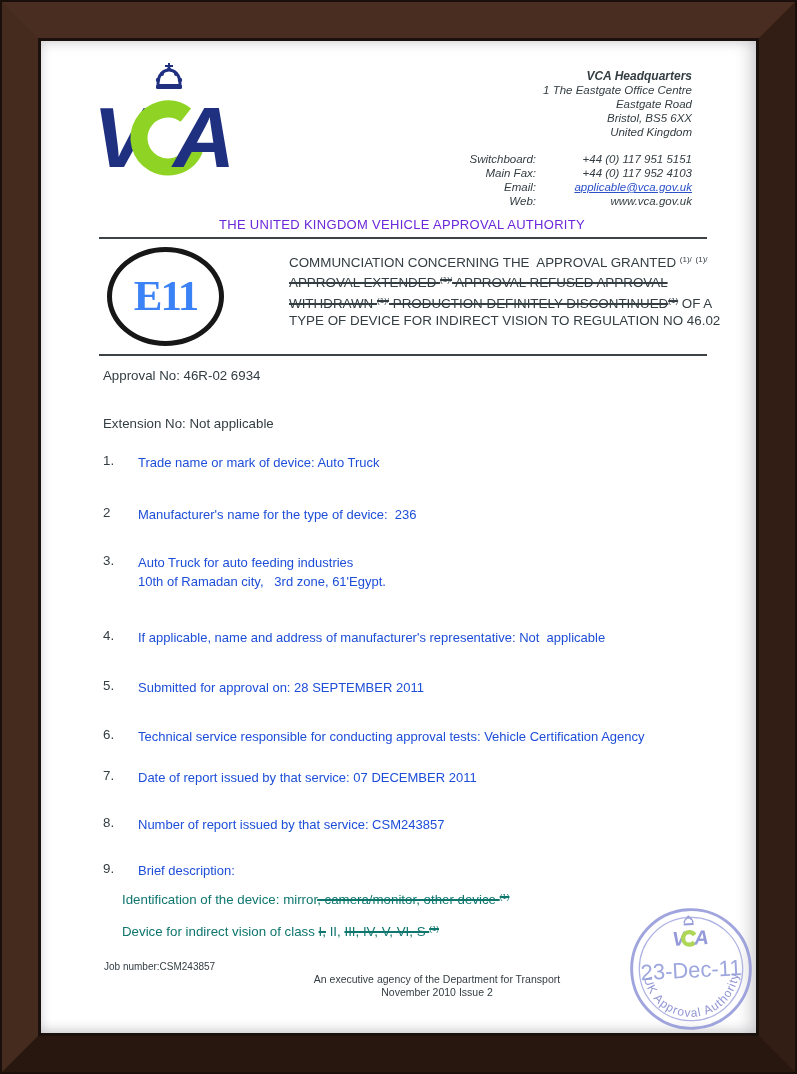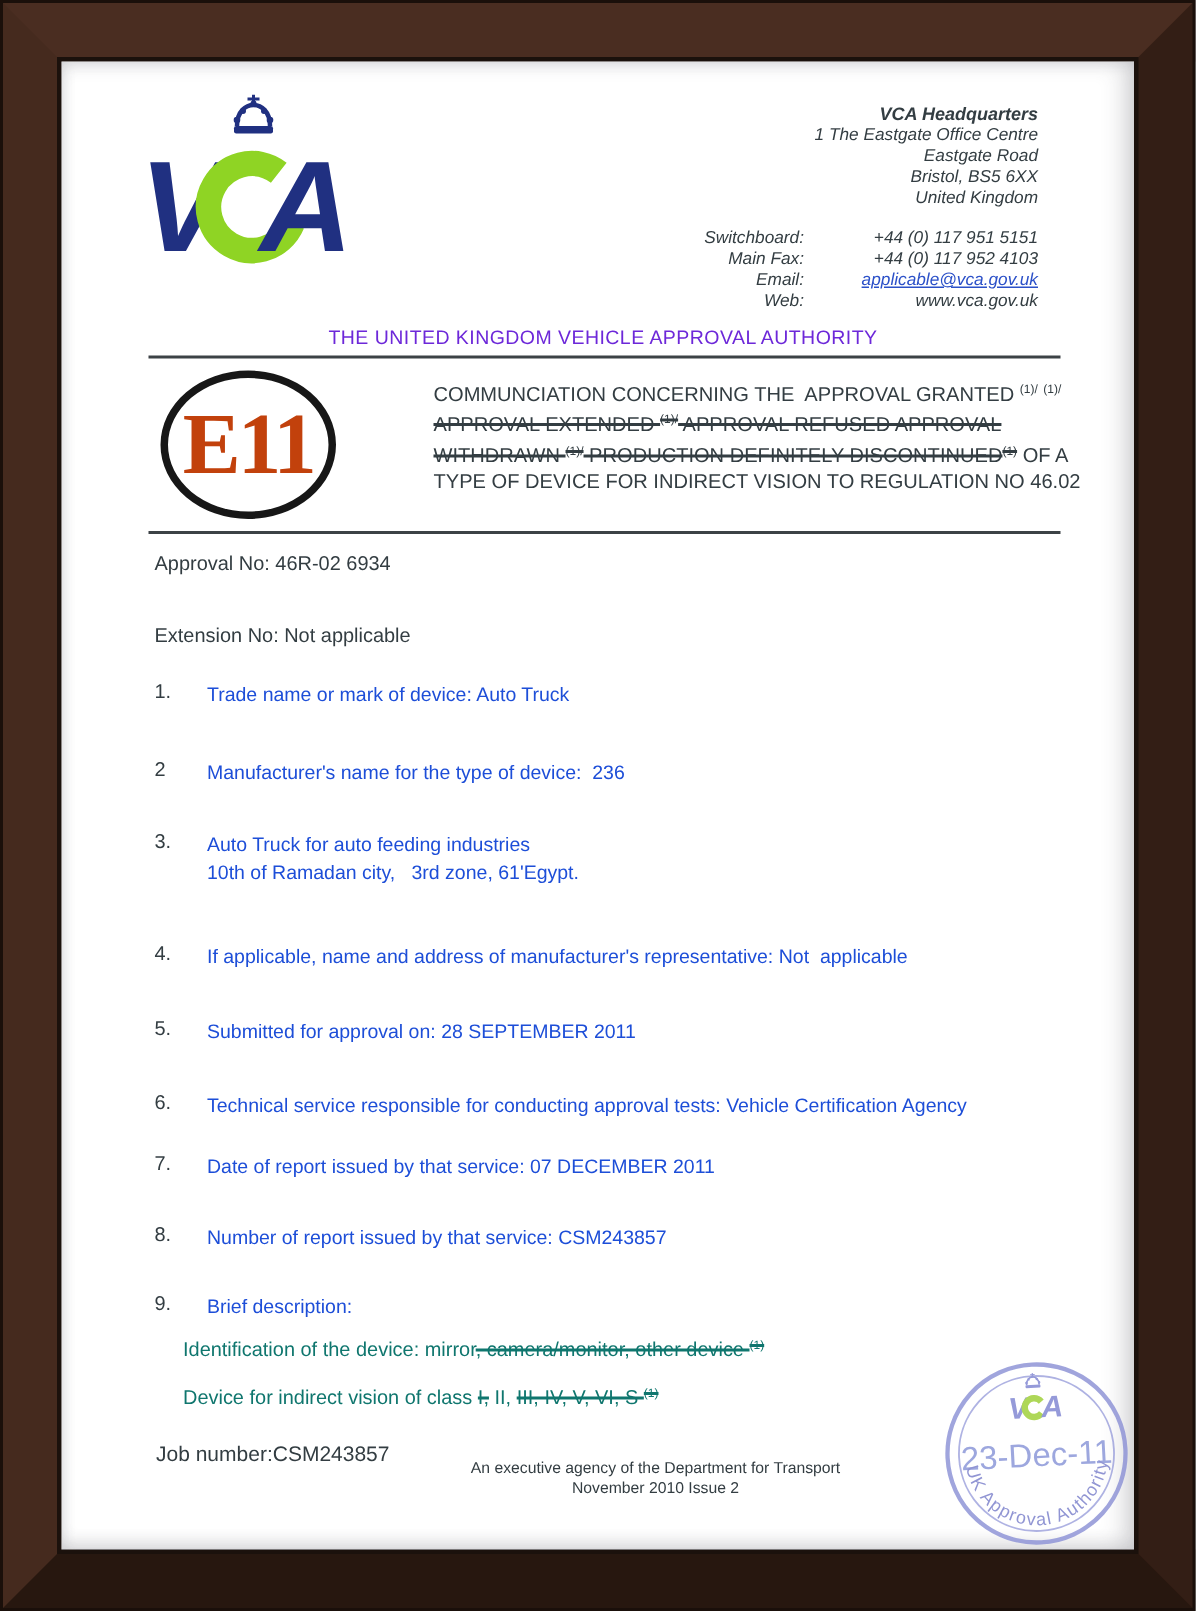--- a/index.html
+++ b/index.html
@@ -25,34 +25,34 @@
   .contacts .link{color:#2b50c8;text-decoration:underline;cursor:pointer;}
 
   
   .title{left:57px;top:176px;width:608px;text-align:center;font-size:13px;letter-spacing:0.3px;color:#6d28d9;}
   .rule{height:0;border-top:2px solid #3c4246;}
   .rule1{left:58px;top:196px;width:608px;}
   .rule2{left:58px;top:313px;width:608px;}
 
   
   .e-badge{left:66px;top:206px;width:117px;height:99px;border:5px solid #171717;border-radius:50%;text-align:center;}
-  .e-badge span{display:block;font-family:"Liberation Serif",serif;font-weight:700;font-size:58px;line-height:88px;color:#c2410c;letter-spacing:-2px;}
+  .e-badge span{display:block;font-family:"Liberation Serif",serif;font-weight:700;font-size:43px;line-height:88px;color:#3b82f6;letter-spacing:-2px;}
   .comm{left:212px;top:210px;width:456px;font-size:13.4px;line-height:17.3px;color:#333d42;margin-left:36px;}
   .comm-line{white-space:pre-wrap;}
   .strike{text-decoration:line-through;text-decoration-thickness:1.5px;}
   .sup{font-size:8px;vertical-align:5px;letter-spacing:0;}
 
   
   .line{font-size:13.3px;color:#333d42;white-space:pre-wrap;}
   .field{left:62px;}
   .item{left:62px;width:600px;display:flex;}
   .item .num{width:35px;flex:0 0 35px;font-size:13.3px;color:#333d42;}
   .item .txt-col{font-size:13px;line-height:19px;color:#1d4ed8;white-space:pre-wrap;}
   .desc{left:81px;width:560px;font-size:13.3px;color:#0f766e;white-space:pre-wrap;}
-  .job{left:63px;top:920px;font-size:14px;color:#333d42;}
+  .job{left:63px;top:920px;font-size:10px;color:#333d42;}
   .footer{left:196px;top:932px;width:400px;text-align:center;font-size:10.5px;line-height:12.5px;color:#333d42;}
 
   
   .stamp{left:583px;top:861px;width:134px;height:134px;opacity:0.92;transform:rotate(-3deg);}
   .stamp text{font-family:"Liberation Sans",sans-serif;}
 </style>
 </head>
 <body>
 
 <svg width="0" height="0" style="position:absolute">

